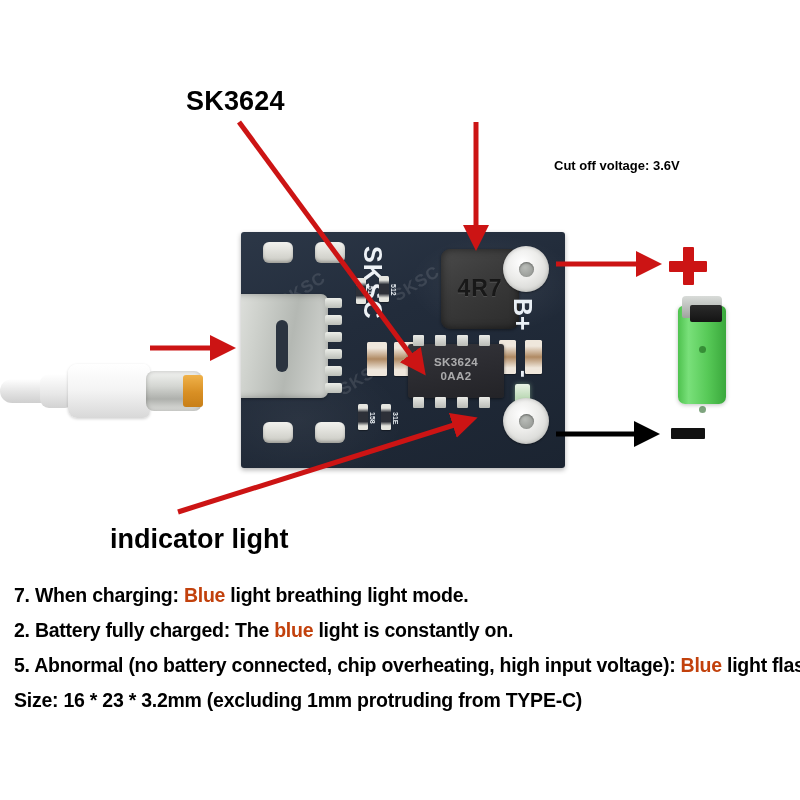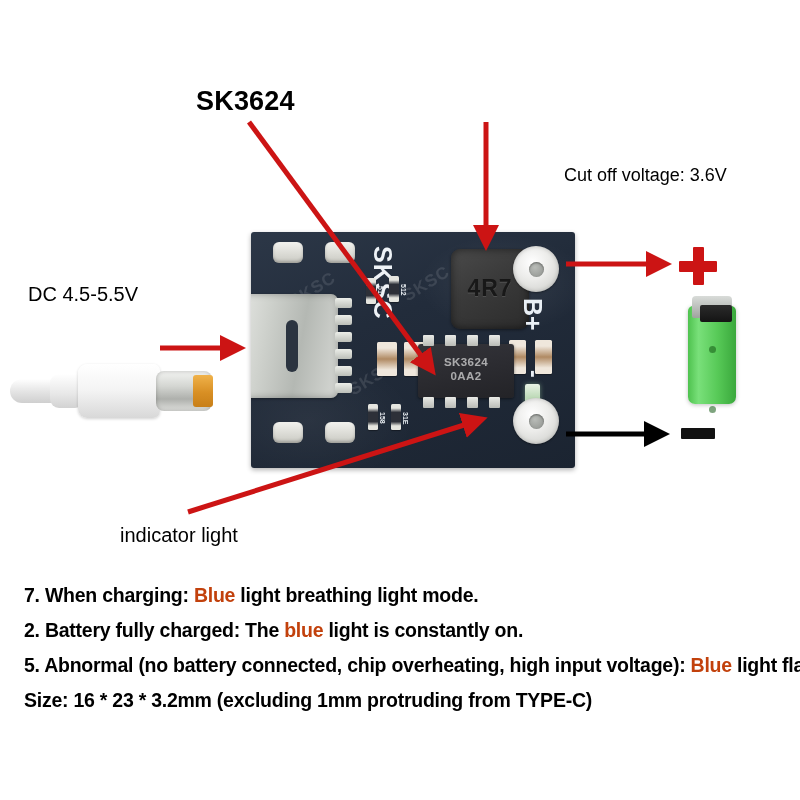--- a/index.html
+++ b/index.html
@@ -13,57 +13,56 @@
     position: relative;
     overflow: hidden;
     font-family: "Liberation Sans", sans-serif;
     color: #000;
   }
   .stage {
     position: absolute;
     inset: 0;
     width: 716px;
     height: 800px;
-    margin-left: 10px;
   }
   .abs { position: absolute; }
 
   
   .label-sk3624 {
     left: 186px; top: 86px;
     font-size: 27px;
     font-weight: 700;
     letter-spacing: .2px;
     white-space: nowrap;
   }
   .label-inductors {
     left: 374px; top: 89px;
     font-size: 21px;
     font-weight: 700;
     letter-spacing: -.1px;
     white-space: nowrap;
   }
   .spec-block {
-    left: 554px; top: 161px;
-    font-size: 18px;
-    font-weight: 400;
+    left: 554px; top: 152px;
+    font-size: 13px;
+    font-weight: 700;
     line-height: 28px;
     white-space: nowrap;
   }
   .label-typec {
     left: 18px; top: 280px;
     font-size: 20px;
     font-weight: 400;
     line-height: 29px;
     white-space: nowrap;
   }
   .label-indicator {
     left: 110px; top: 524px;
-    font-size: 20px;
-    font-weight: 400;
+    font-size: 27px;
+    font-weight: 700;
     white-space: nowrap;
   }
 
   
   .desc {
     left: 14px; top: 578px;
     width: 790px;
     font-size: 19.5px;
     font-weight: 700;
     line-height: 35px;
@@ -390,21 +389,20 @@
 
 <div class="stage">
 
   <div class="abs label-sk3624">SK3624</div>
 
   <div class="abs spec-block">
     <div>Cut off voltage: 3.6V</div>
   </div>
 
   <div class="abs label-typec">
-    <div>DC 4.5-5.5V</div>
   </div>
 
   <div class="abs label-indicator">indicator light</div>
 
   <div class="abs cable">
     <div class="cable-wire"></div>
     <div class="cable-strain"></div>
     <div class="cable-body"></div>
     <div class="cable-shell"></div>
     <div class="cable-tip"></div>

